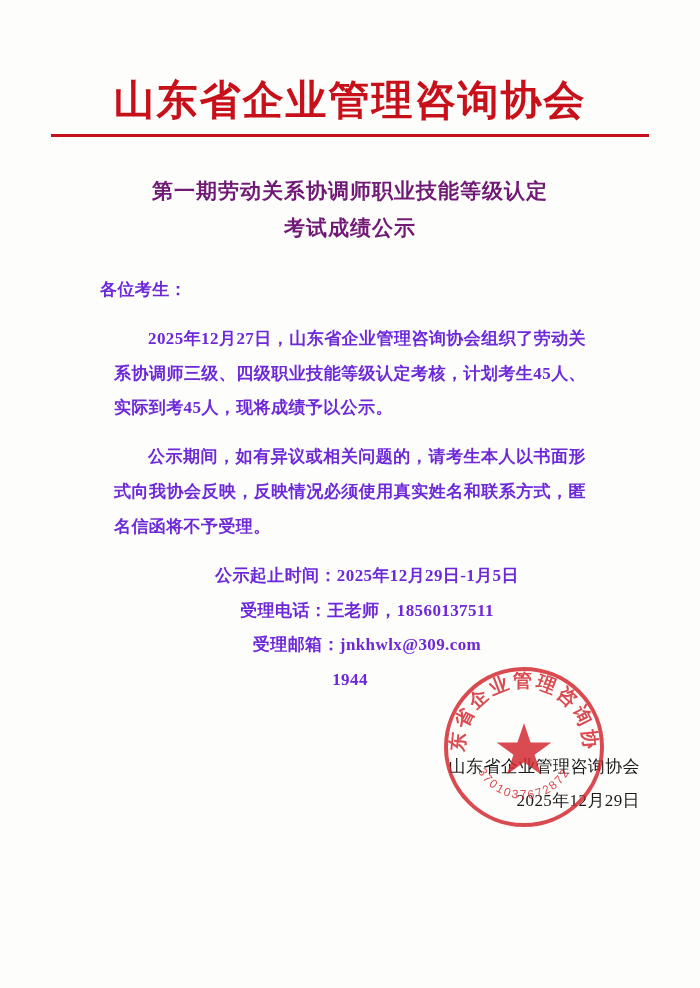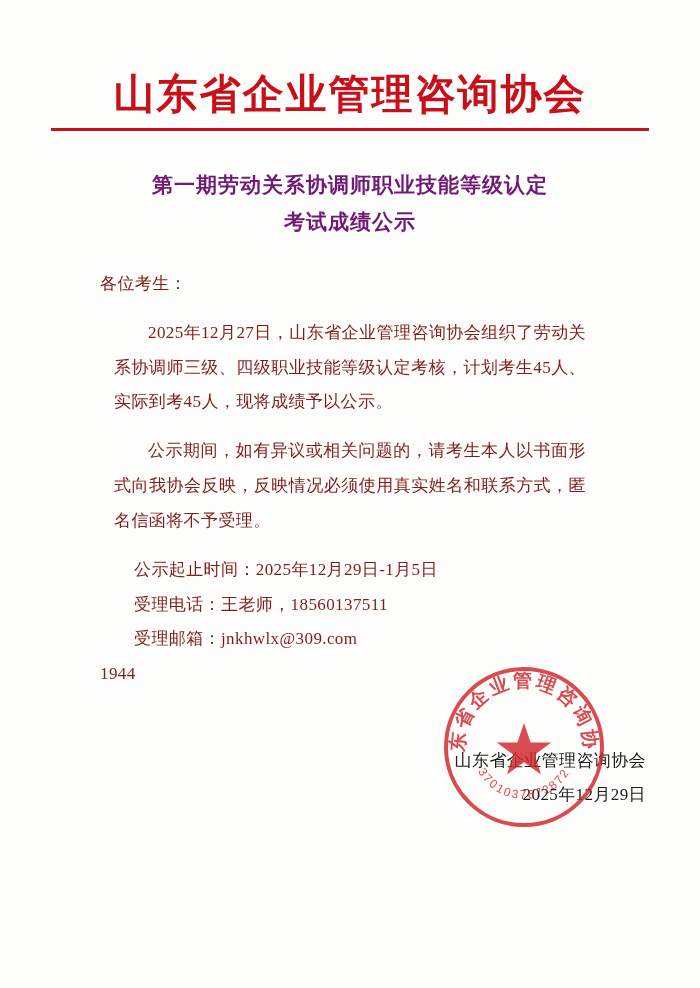--- a/index.html
+++ b/index.html
@@ -14,21 +14,21 @@
     font-family: "Liberation Serif", "DejaVu Serif", serif;
     color: #1a1a1a;
     overflow: hidden;
   }
   .page {
     position: relative;
     width: 700px;
     height: 988px;
     background: #fdfdfb;
     box-sizing: border-box;
-    padding: 8px;
+    padding: 14px;
   }
 
   
   .letterhead {
     padding-top: 62px;
     text-align: center;
   }
   .org-title {
     font-family: "Liberation Serif", "DejaVu Serif", serif;
     font-size: 41px;
@@ -61,34 +61,36 @@
   .doc-title .line {
     display: block;
   }
 
   
   .body-area {
     margin: 26px auto 0 auto;
     width: 500px;
     font-size: 17px;
     line-height: 2.05;
-    color: #7f1d1d;
+    color: #6d28d9;
     letter-spacing: 0.4px;
+    font-weight: bold;
   }
   .salutation {
     margin-bottom: 2px;
   }
   .para {
     text-indent: 2em;
     text-align: justify;
     margin: 14px;
   }
   .info-line {
     text-indent: 2em;
     margin: 0;
+    text-align: center;
   }
   .info-line.cont {
     text-indent: 0;
   }
 
   
   .sign-block {
     margin: 52px 46px 0 0;
     text-align: right;
     font-size: 17px;

